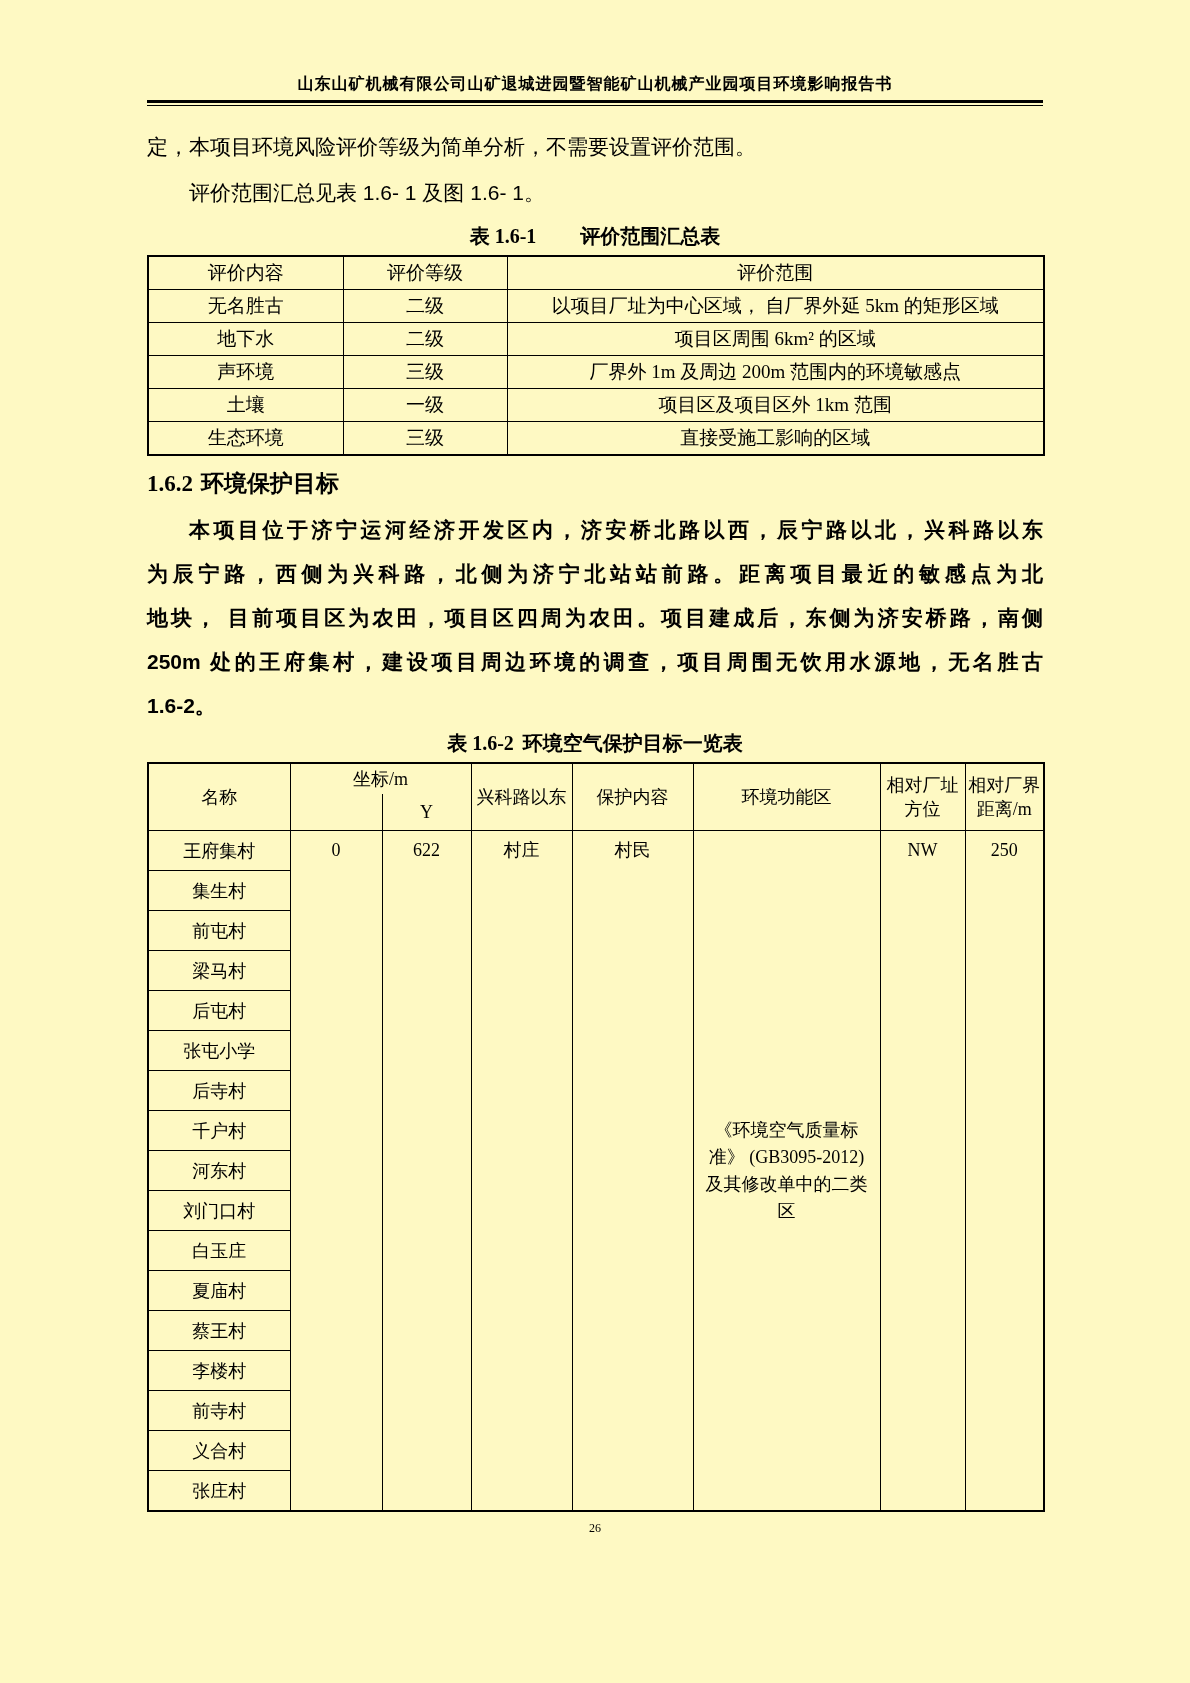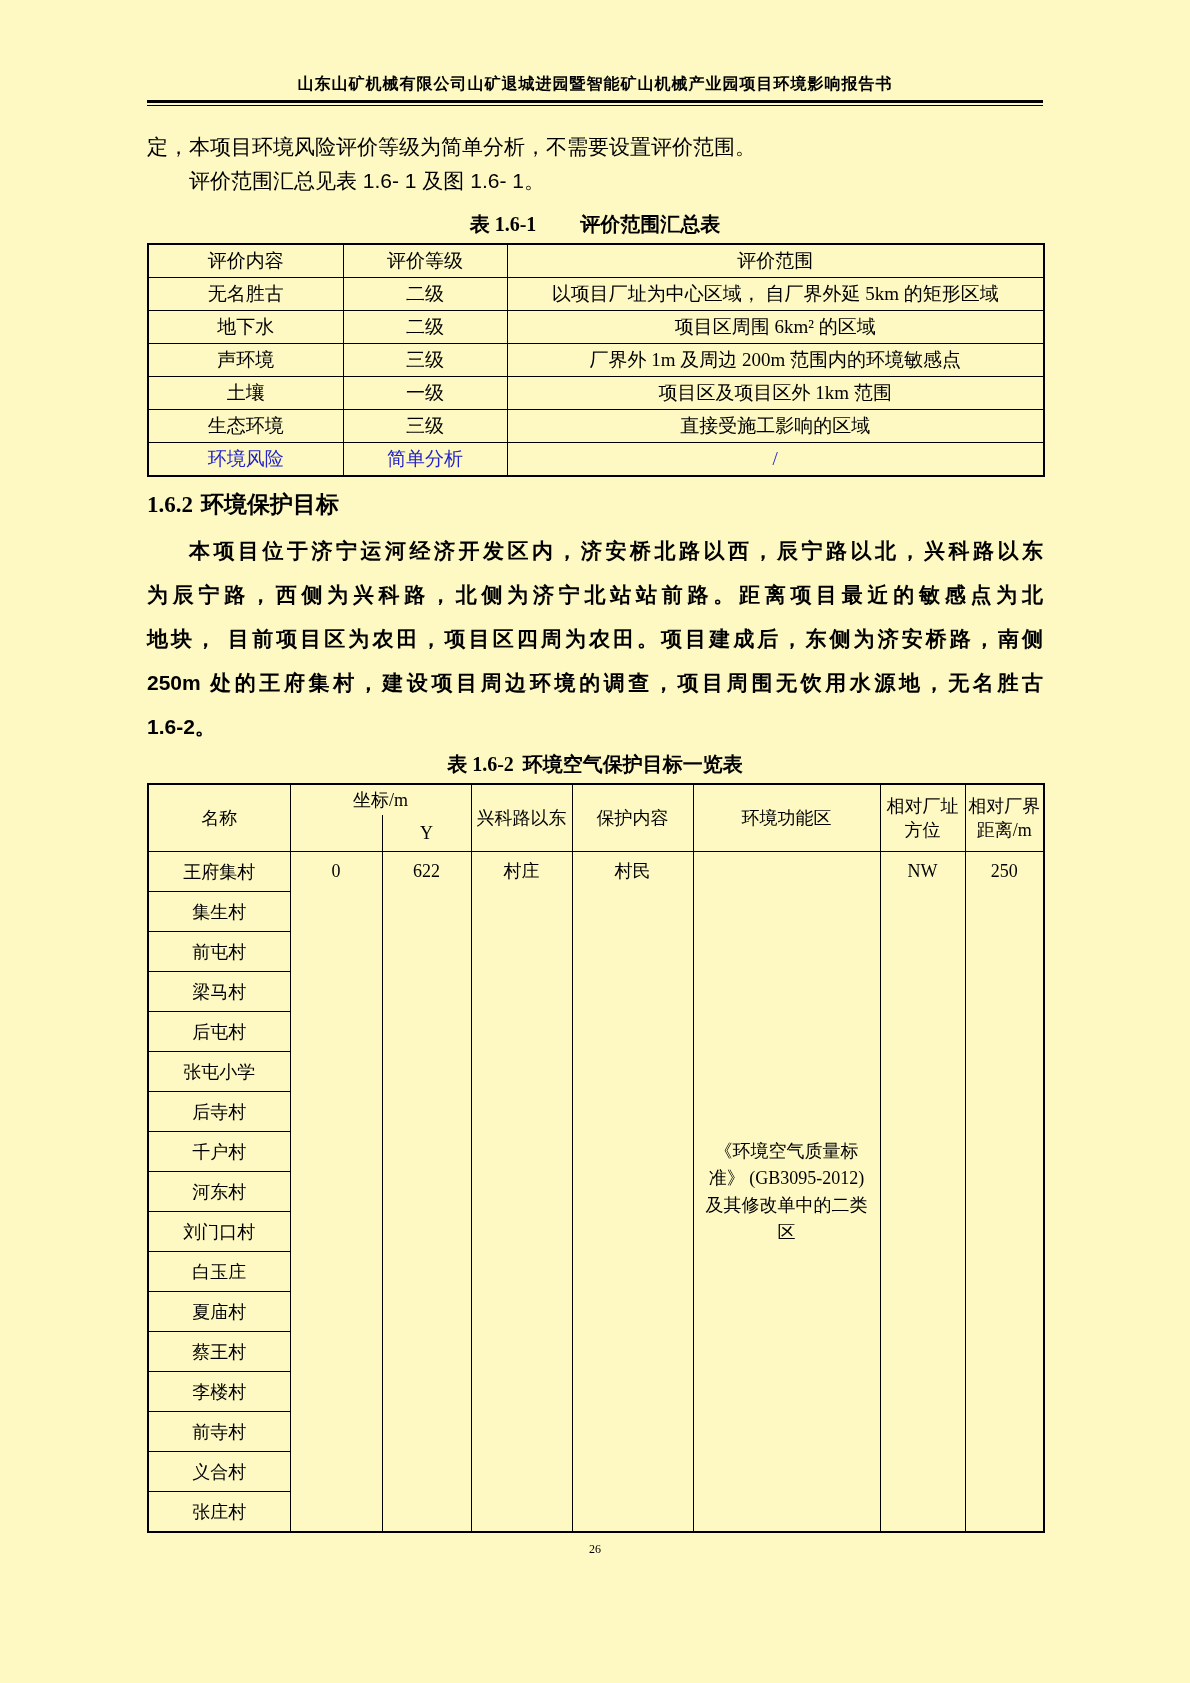--- a/index.html
+++ b/index.html
@@ -31,21 +31,21 @@
   }
 
   
   .p-intro {
     font-family: "Liberation Sans", "DejaVu Sans", sans-serif;
     font-weight: normal;
     font-size: 21px;
     line-height: 28px;
   }
   .p1 { margin-top: 27px; }
-  .p2 { margin-top: 6px; text-indent: 2em; }
+  .p2 { margin-top: 18px; text-indent: 2em; }
 
   
   .caption {
     text-align: center;
     font-weight: bold;
     font-size: 20px;
   }
   .caption1 { margin-top: 16px; }
   .caption1 .cap-label { margin-right: 44px; margin-top: 12px; }
   .caption2 { margin-top: 2px; }
@@ -163,25 +163,20 @@
       </tr>
       <tr>
         <td>土壤</td>
         <td>一级</td>
         <td>项目区及项目区外 1km 范围</td>
       </tr>
       <tr>
         <td>生态环境</td>
         <td>三级</td>
         <td>直接受施工影响的区域</td>
-      </tr>
-      <tr class="risk-row">
-        <td>环境风险</td>
-        <td>简单分析</td>
-        <td>/</td>
       </tr>
     </tbody>
       </table>
 
     <div class="sec-heading">
       <span class="sec-num">1.6.2</span><span>环境保护目标</span>
     </div>
 
     <div class="para">
       <div class="line first">本项目位于济宁运河经济开发区内，济安桥北路以西，辰宁路以北，兴科路以东</div>

